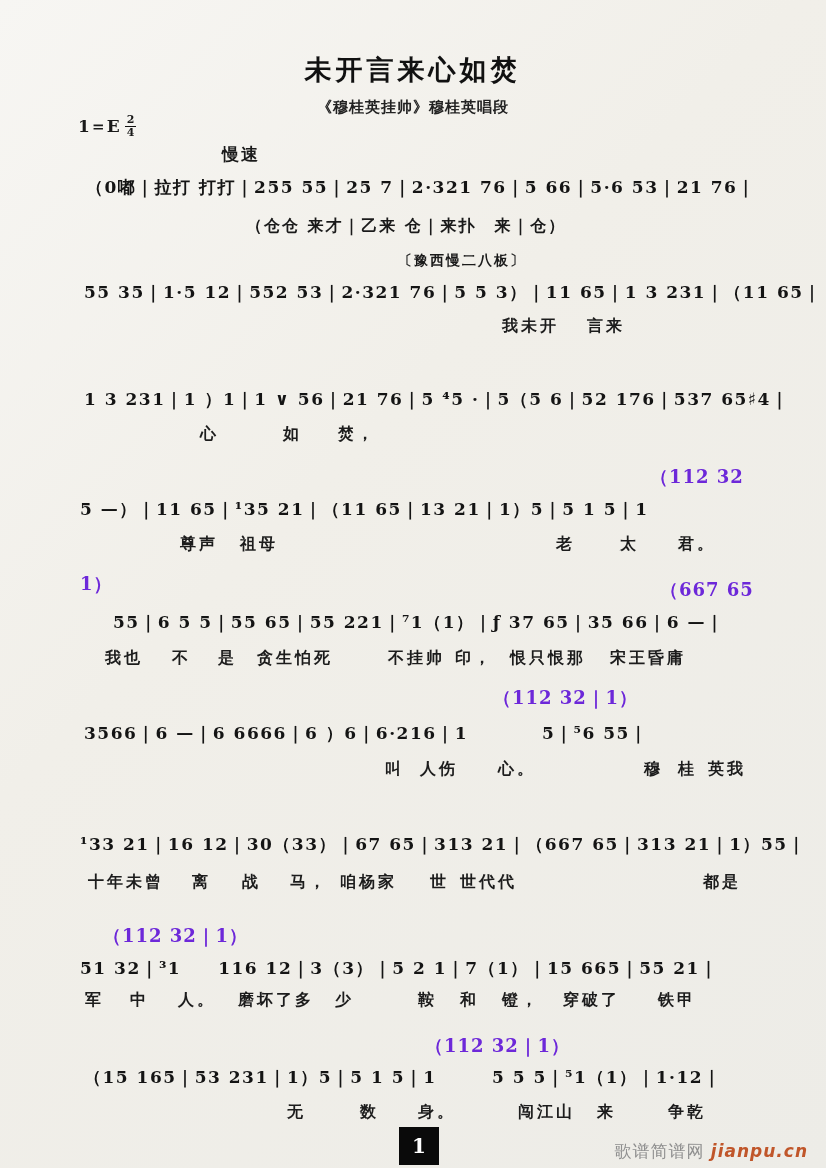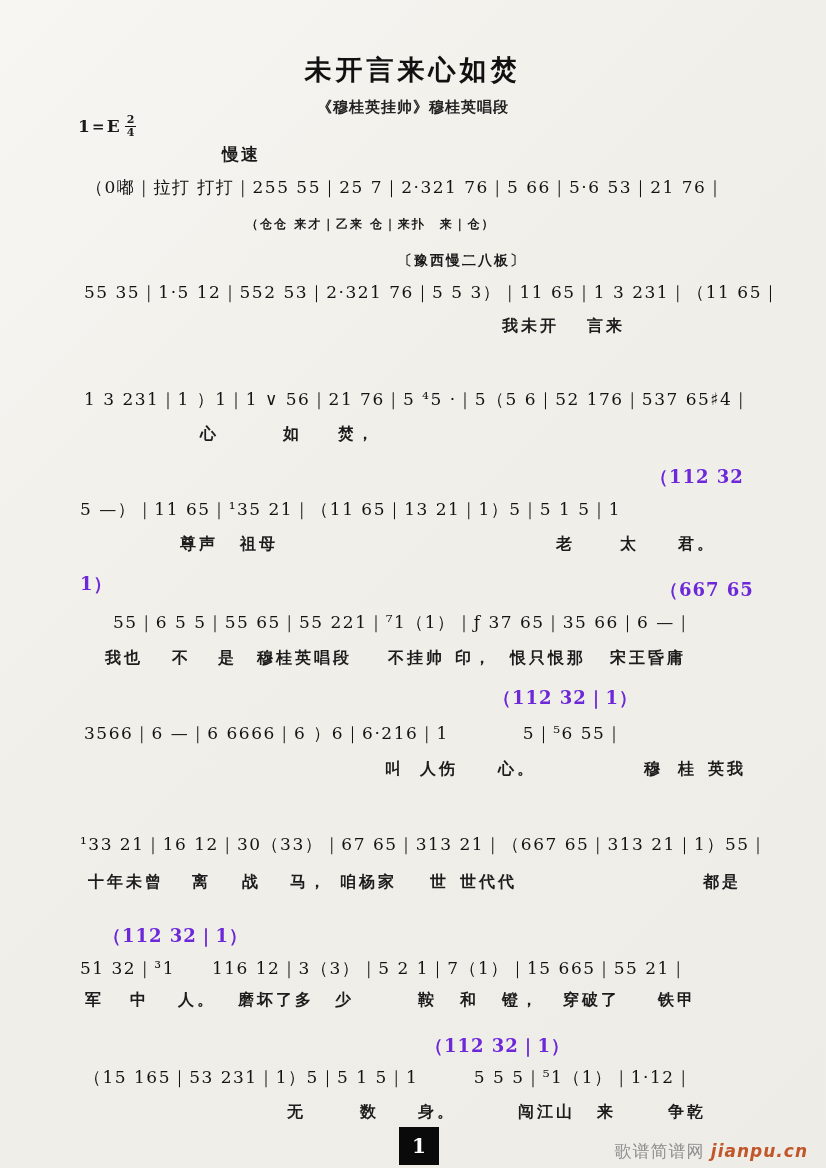--- a/index.html
+++ b/index.html
@@ -20,32 +20,32 @@
   }
   .keyrow{left:78px;top:114px;font-family:"DejaVu Serif",serif;
     font-size:17px;font-weight:bold;display:flex;align-items:center;gap:3px;}
   .frac{display:inline-flex;flex-direction:column;align-items:center;
     font-size:11px;line-height:1.05;font-weight:bold;margin-left:2px;}
   .frac .den{border-top:1px solid #111;padding:0 2px;}
   .tempo{left:222px;top:143px;font-size:17px;font-weight:bold;letter-spacing:2px;}
   .section-label{left:398px;top:252px;font-size:14px;font-weight:bold;letter-spacing:2px;}
   .notation{
     font-family:"DejaVu Serif","Liberation Serif",serif;
-    font-size:17px;font-weight:normal;letter-spacing:1.5px;white-space:pre;color:#141414;
+    font-size:17px;font-weight:bold;letter-spacing:1.5px;white-space:pre;color:#141414;
   }
   .pickup{
     font-family:"DejaVu Serif",serif;font-size:18px;font-weight:bold;
     letter-spacing:1px;white-space:pre;color:#6d28d9;
   }
   .lyrics span{
     position:absolute;font-size:16px;font-weight:bold;letter-spacing:3px;
     white-space:pre;color:#1c1c1c;
   }
   .percussion{
-    font-family:"DejaVu Serif",serif;font-size:12px;font-weight:bold;
+    font-family:"DejaVu Serif",serif;font-size:16px;font-weight:bold;
     letter-spacing:2px;white-space:pre;
   }
   .pagebox{
     left:399px;top:1127px;width:40px;height:38px;background:#0a0a0a;
     display:flex;align-items:center;justify-content:center;
     color:#fff;font-size:20px;font-weight:bold;font-family:"DejaVu Serif",serif;
   }
   .watermark{right:18px;top:1140px;font-size:17px;letter-spacing:1px;}
   .wm-site{color:#8f8f8f;}
   .wm-brand{color:#c0562a;font-weight:bold;font-style:italic;}
@@ -93,21 +93,21 @@
   <span style="left:678px;top:534px;">君。</span>
 </div>
 
 <div class="abs pickup" style="left:80px;top:572px;">1）</div>
 <div class="abs pickup" style="left:660px;top:578px;">（667 65</div>
 <div class="abs notation" style="left:113px;top:611px;">55｜6 5 5｜55 65｜55 221｜⁷1（1）｜ƒ 37 65｜35 66｜6 —｜</div>
 <div class="abs lyrics">
   <span style="left:105px;top:648px;">我也</span>
   <span style="left:172px;top:648px;">不</span>
   <span style="left:218px;top:648px;">是</span>
-  <span style="left:257px;top:648px;">穆桂英唱段</span>
+  <span style="left:257px;top:648px;">贪生怕死</span>
   <span style="left:358px;top:648px;margin-left:30px;">不挂帅</span>
   <span style="left:455px;top:648px;">印，</span>
   <span style="left:510px;top:648px;">恨只恨那</span>
   <span style="left:610px;top:648px;">宋王昏庸</span>
 </div>
 
 <div class="abs pickup" style="left:493px;top:686px;">（112 32｜1）</div>
 <div class="abs notation" style="left:84px;top:722px;">3566｜6 —｜6 6666｜6 ）6｜6·216｜1　　　　5｜⁵6 55｜</div>
 <div class="abs lyrics">
   <span style="left:385px;top:759px;">叫</span>

